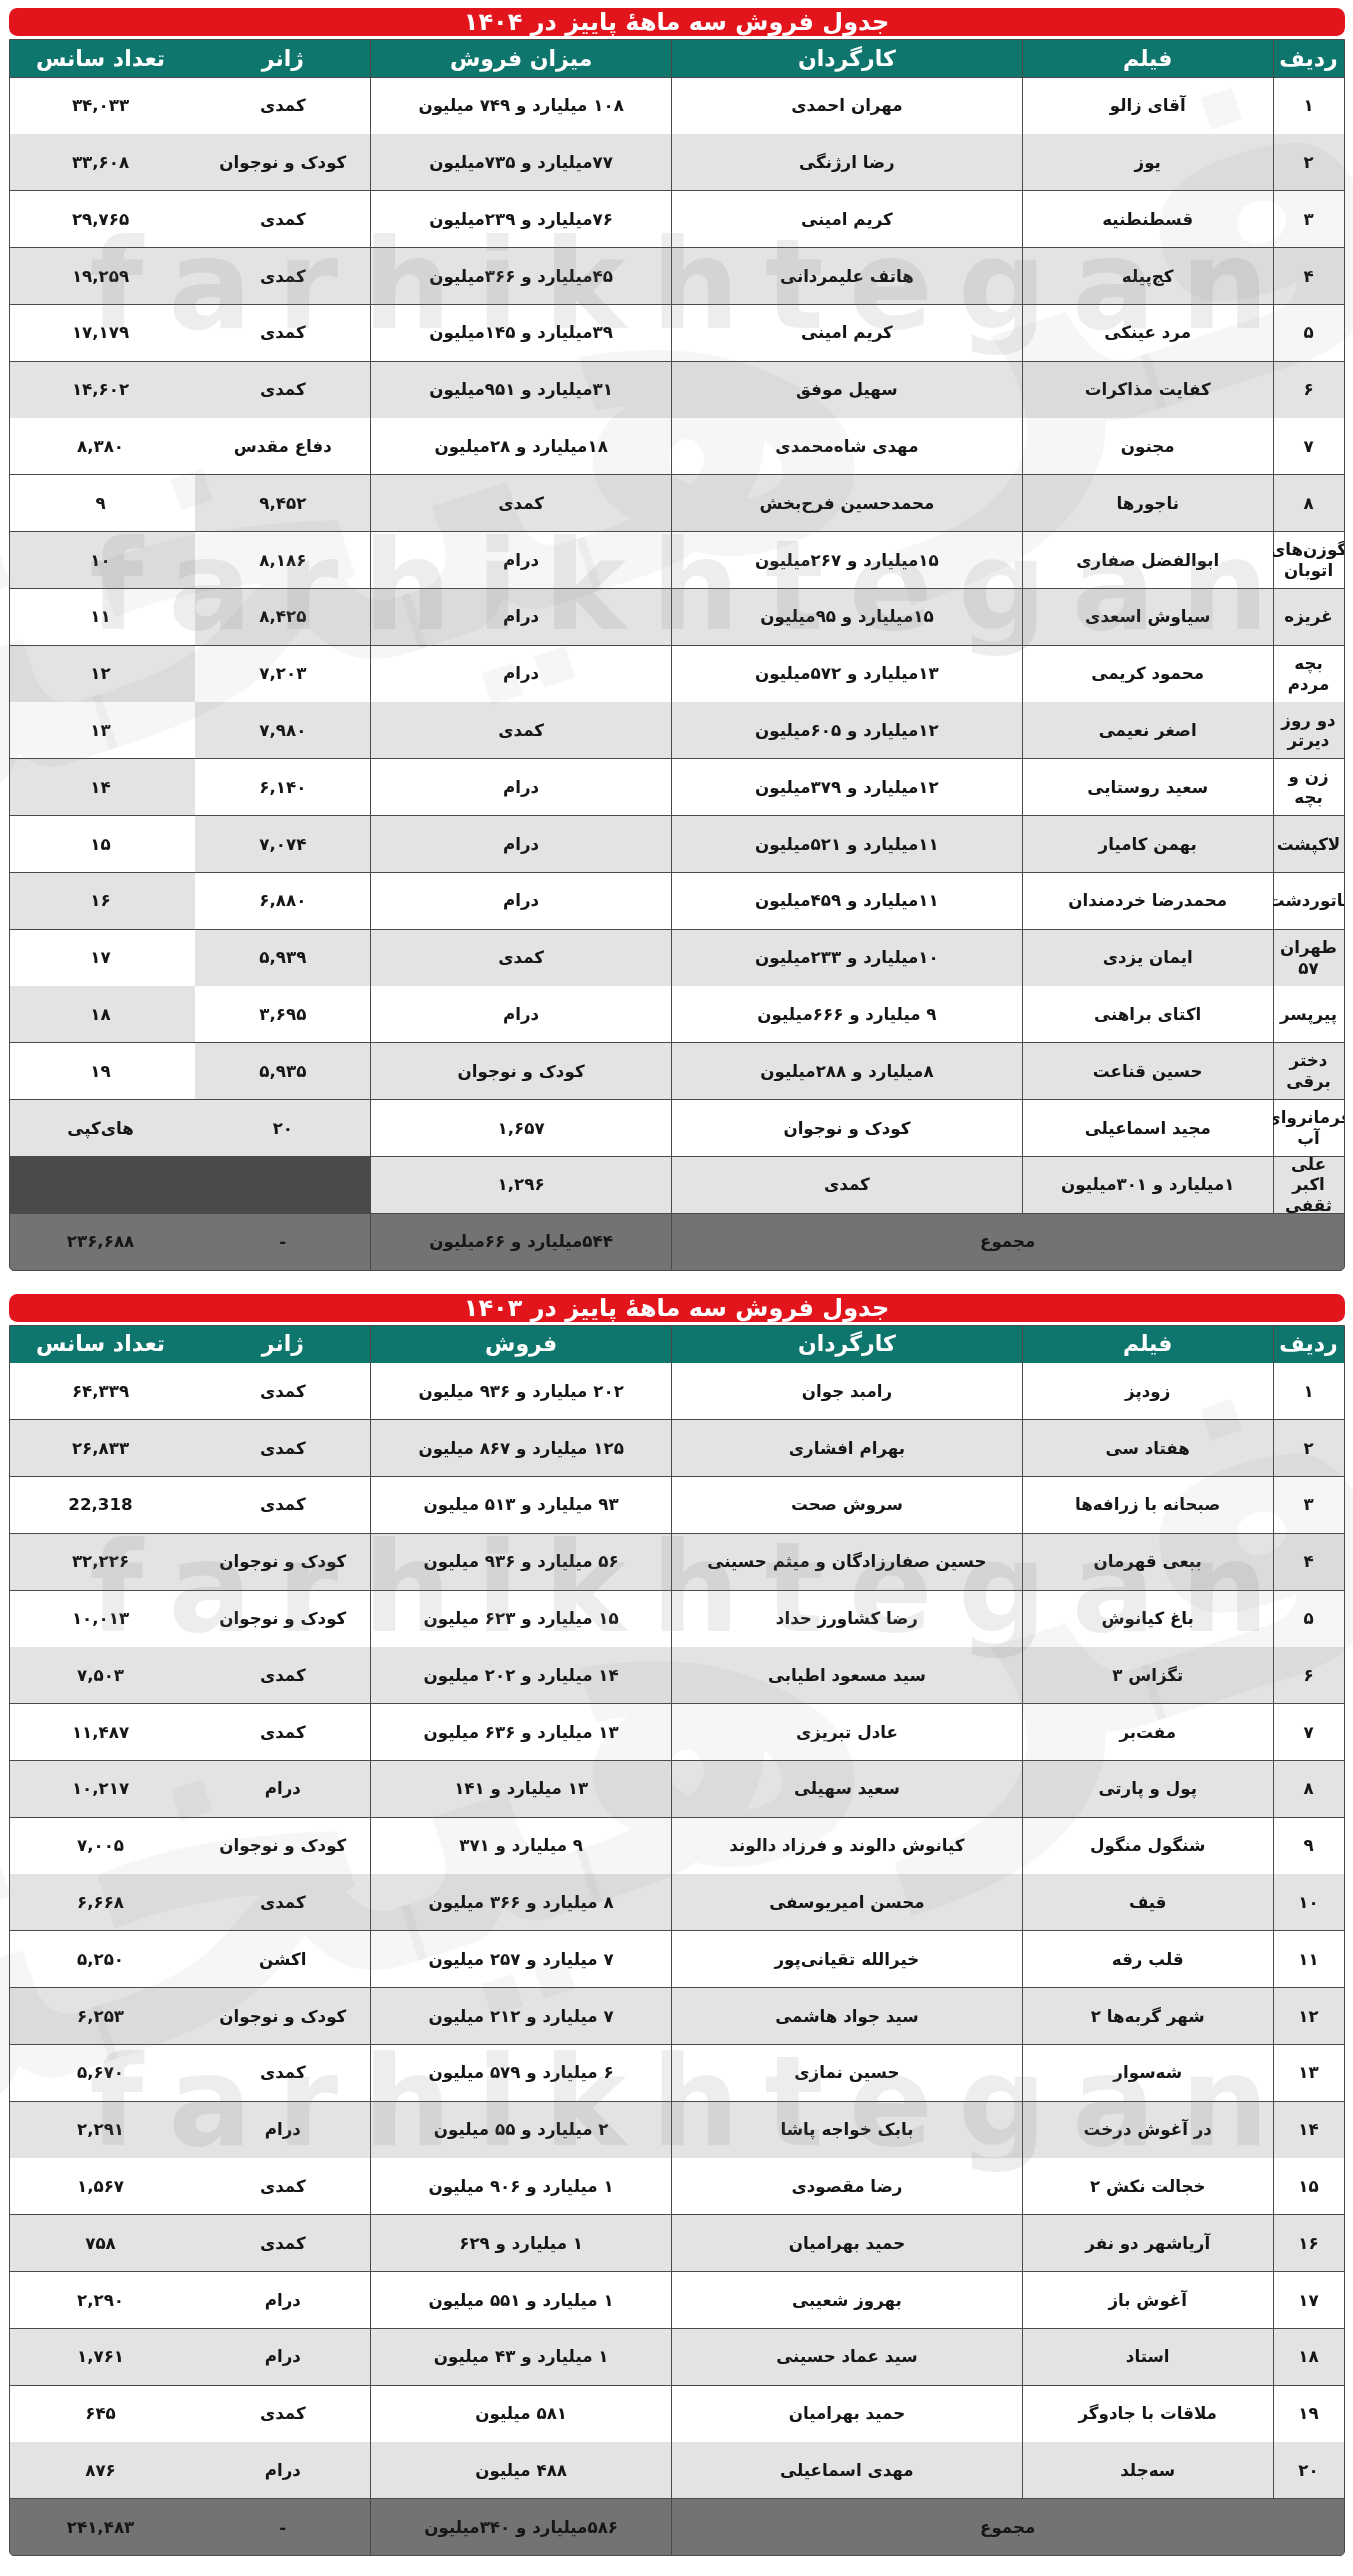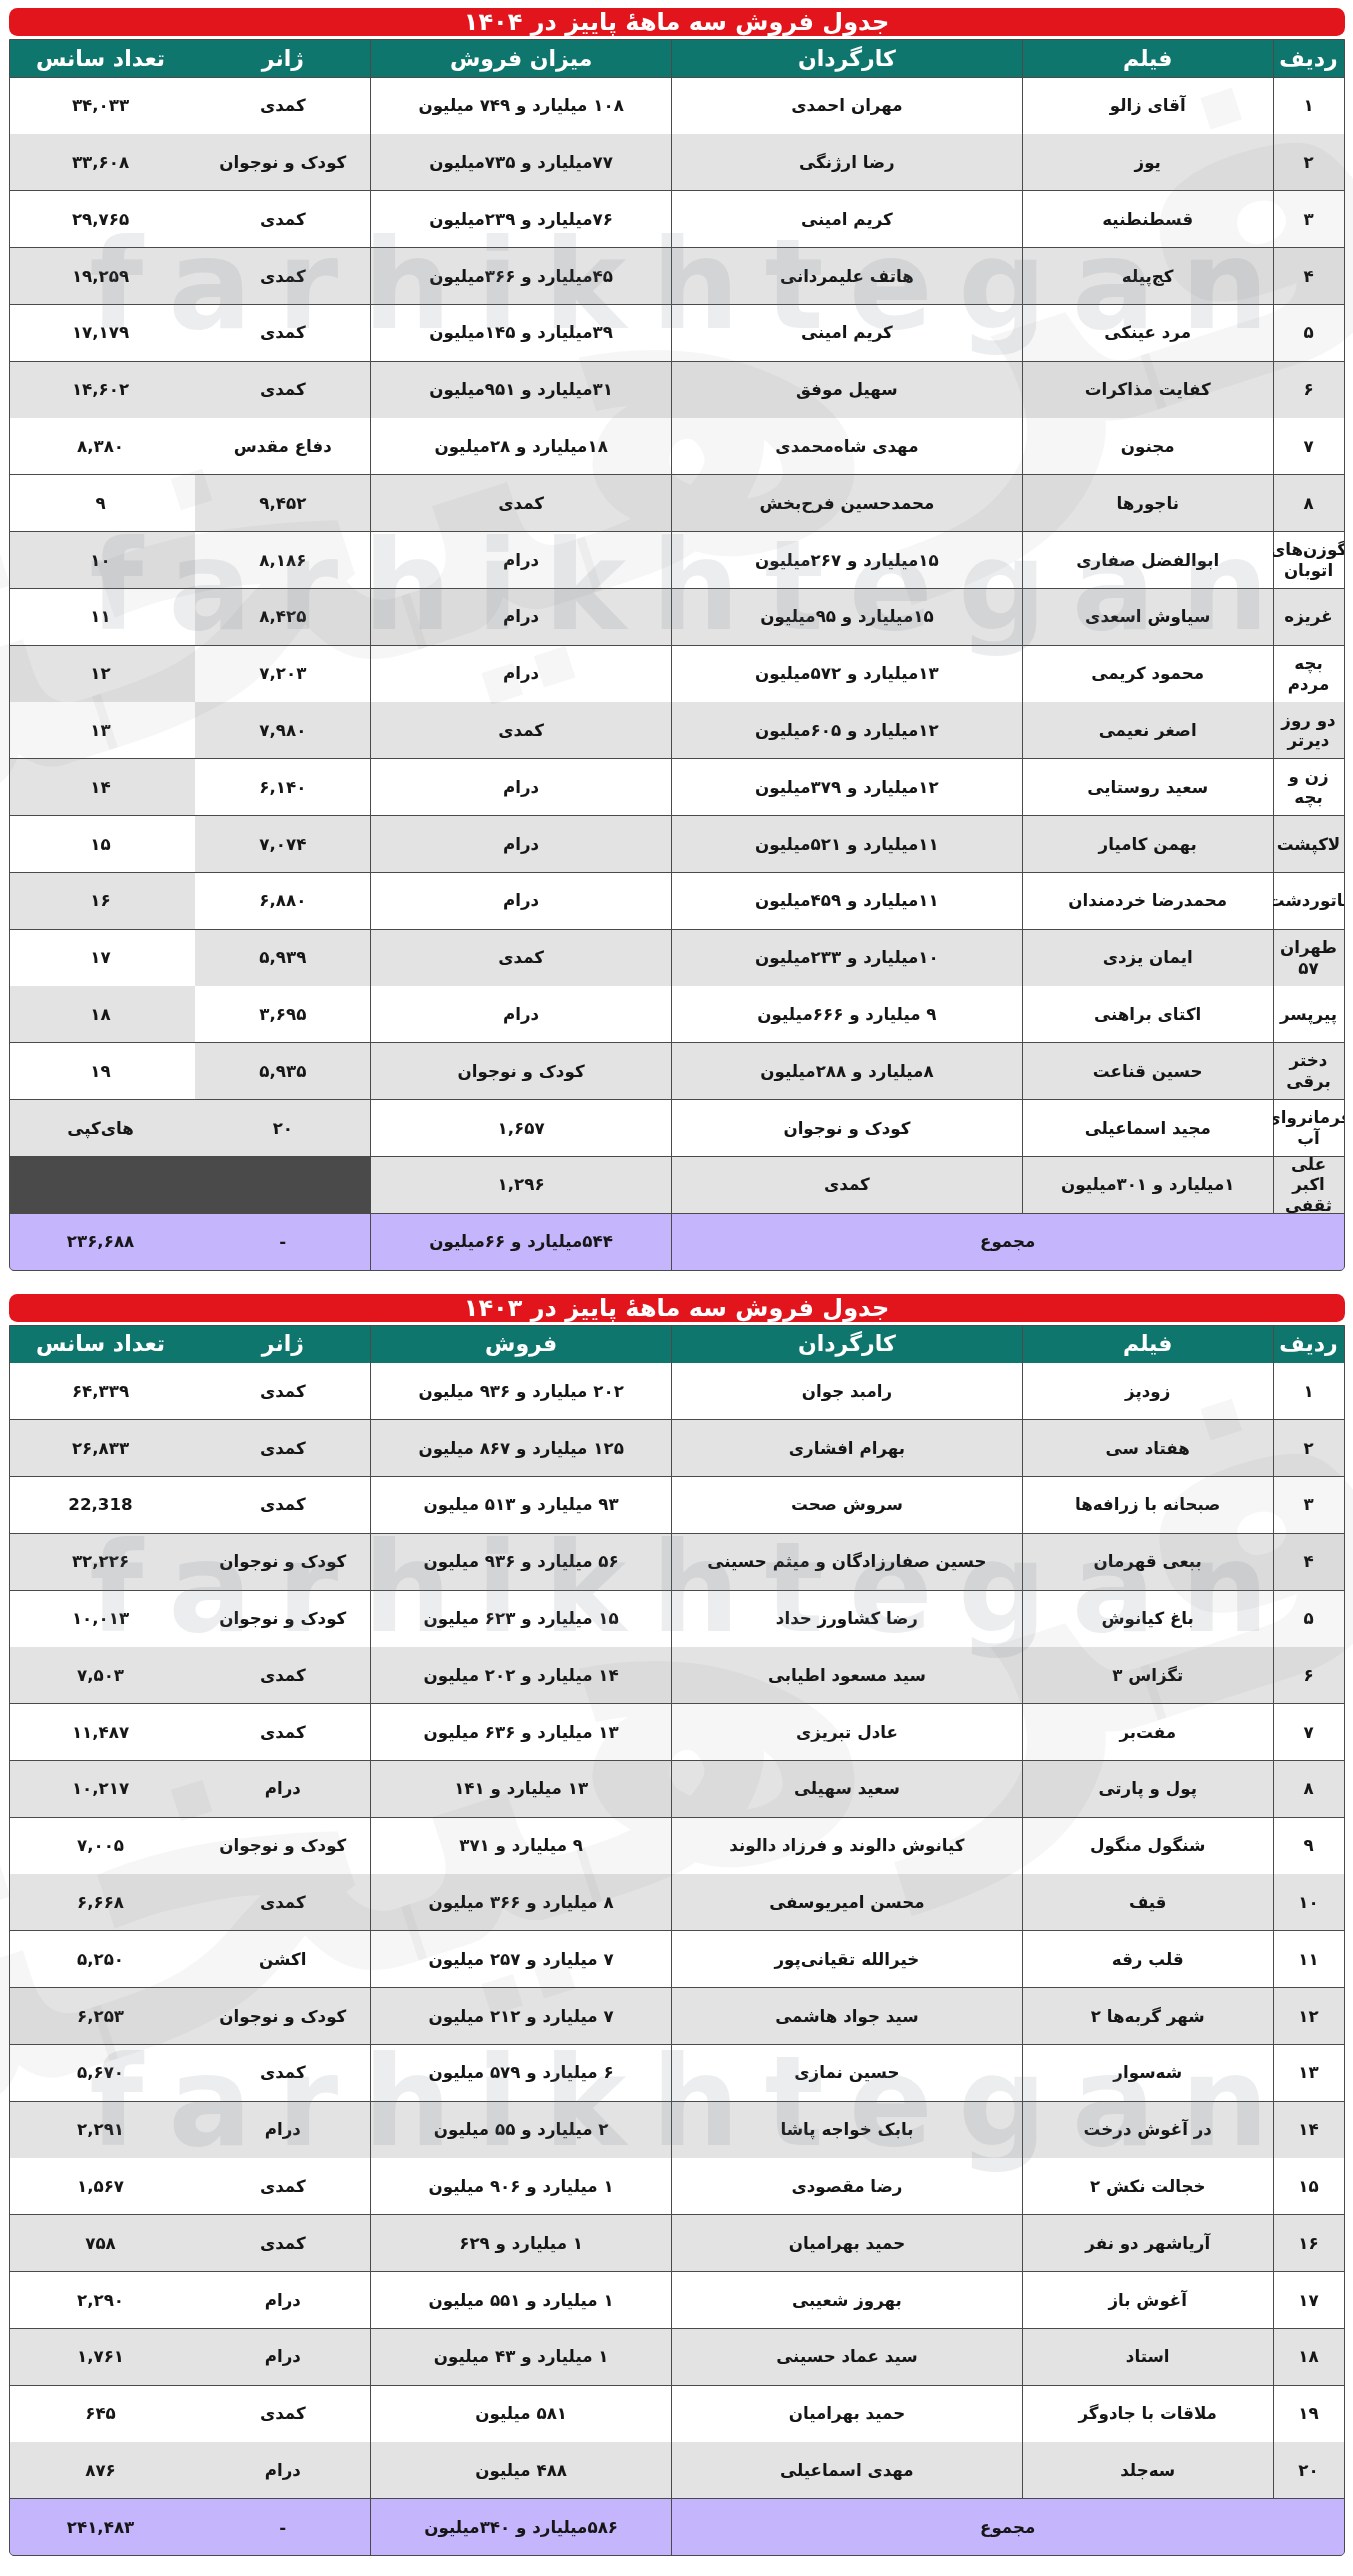--- a/index.html
+++ b/index.html
@@ -53,21 +53,21 @@
     text-align: center;
     line-height: 1.25;
     padding: 0 5px;
   }
   .cell.alt { background: #e3e3e3; }
   .cell.head {
     background: #0f766e;
     color: #ffffff;
     font-size: 22px;
   }
-  .cell.total { background: #c4b5fd; text-align: center; }
+  .cell.total { background: #737373; text-align: center; }
 
   
   .watermark-layer {
     position: absolute;
     inset: 0;
     pointer-events: none;
     z-index: 40;
     overflow: hidden;
   }
   .wm-latin {

